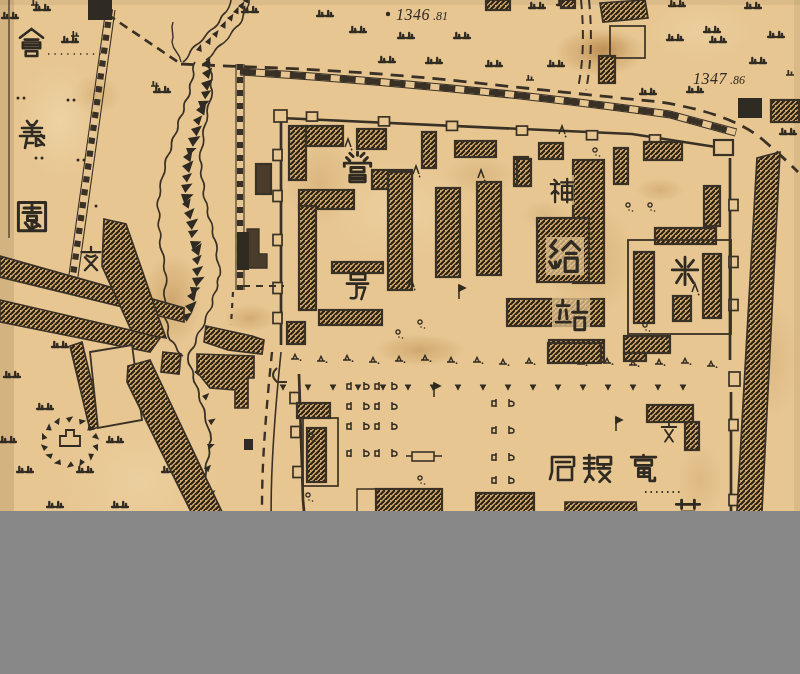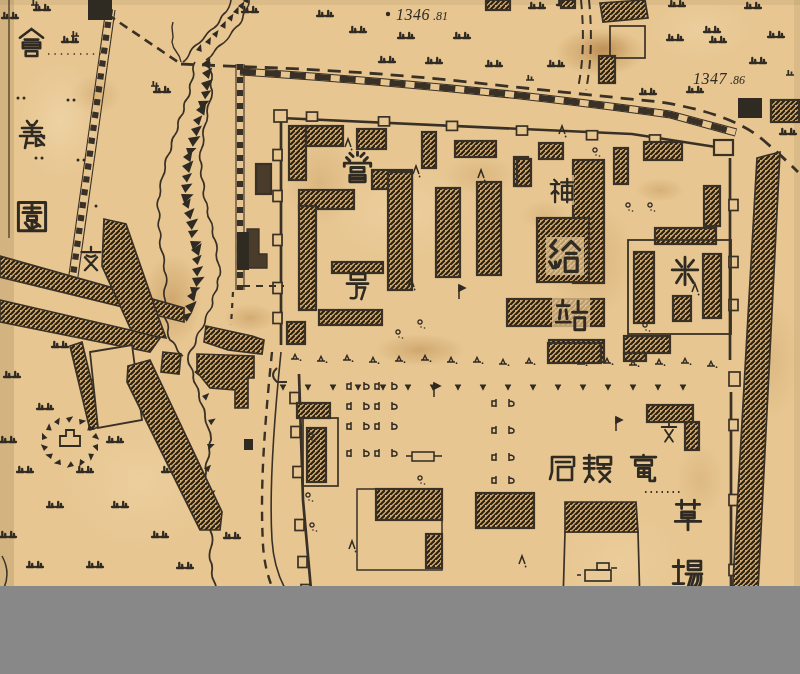--- a/index.html
+++ b/index.html
@@ -1,14 +1,14 @@
 <!DOCTYPE html>
 <html><head><meta charset="utf-8"><style>
 html,body{margin:0;padding:0;background:#888;}
-#map{width:800px;height:586px;position:relative;font-family:"Liberation Sans",sans-serif;}
+#map{width:800px;height:511px;position:relative;font-family:"Liberation Sans",sans-serif;}
 #map svg{filter:blur(0.35px);}
 </style></head><body>
 <div id="map">
 <svg width="800" height="674" viewBox="0 0 800 674">
 <defs>
 <pattern id="h" width="5" height="5" patternUnits="userSpaceOnUse">
  <rect width="5" height="5" fill="#cfa76c"></rect>
  <path d="M-1.2,6.2 L6.2,-1.2 M1.3,8.7 L8.7,1.3" stroke="#2b2113" stroke-width="2.2" fill="none"></path>
 </pattern>
 <radialGradient id="stain" cx="50%" cy="50%" r="50%">

